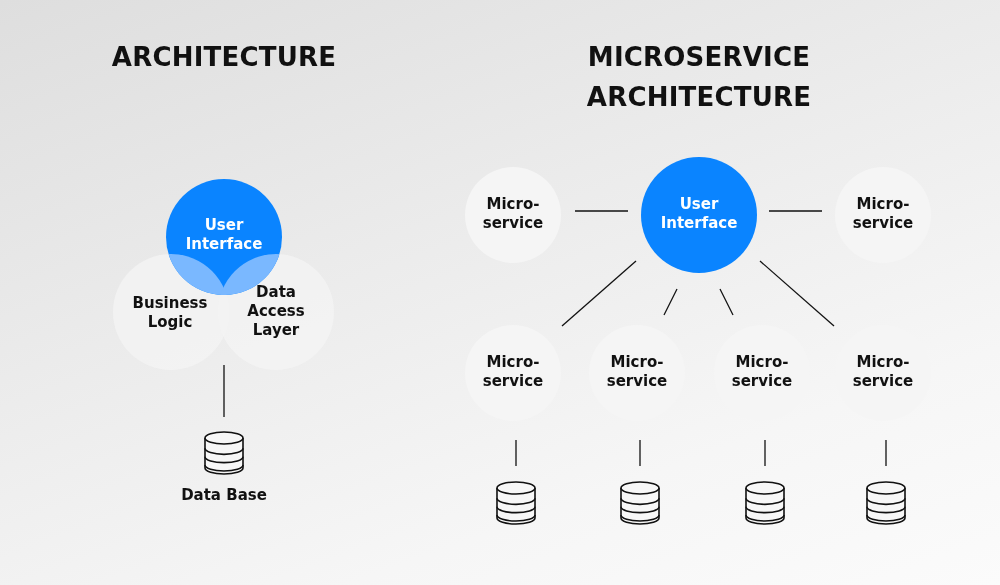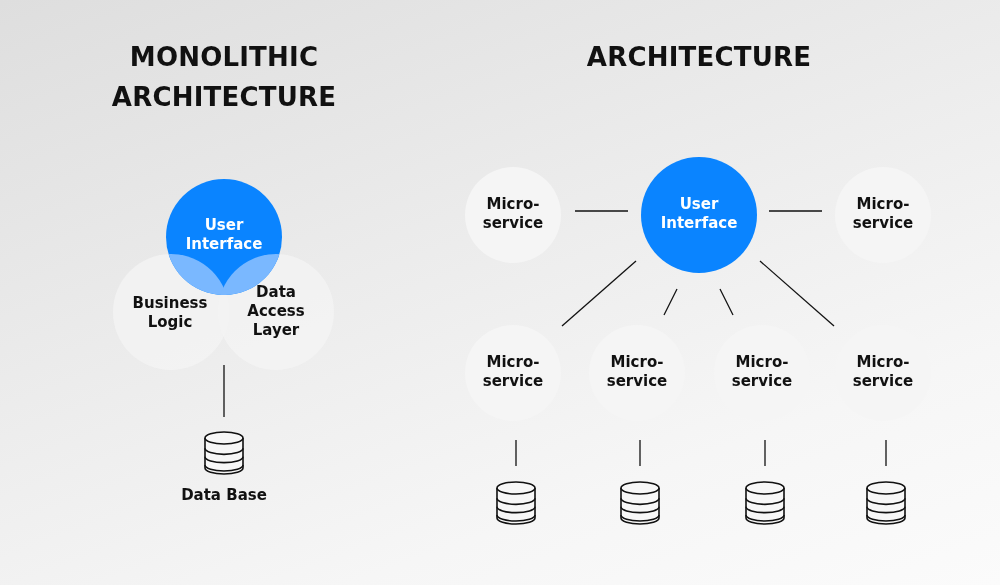--- a/index.html
+++ b/index.html
@@ -16,24 +16,24 @@
   #title-left { left: 74px; width: 300px; top: 37px; }
   #title-right { left: 549px; width: 300px; top: 37px; }
   svg#diagram { position: absolute; left: 0; top: 0; }
   .lbl { font-family: "DejaVu Sans", sans-serif; font-weight: bold; font-size: 15px; fill: #111; }
   .lbl-white { fill: #ffffff; }
 </style>
 </head>
 <body>
 
 <div class="title" id="title-left">
-  <div>MONOLITHIC</div>
   <div>ARCHITECTURE</div>
 </div>
 <div class="title" id="title-right">
+  <div>MICROSERVICE</div>
   <div>ARCHITECTURE</div>
 </div>
 
 <svg id="diagram" width="1000" height="585" viewBox="0 0 1000 585">
   <g id="mono-group">
       <circle cx="171" cy="312" r="58" fill="#f3f3f3" fill-opacity="0.85"></circle>
       <circle cx="276" cy="312" r="58" fill="#f3f3f3" fill-opacity="0.85"></circle>
       <circle cx="224" cy="237" r="58" fill="#0a84ff"></circle>
       <defs>
         <clipPath id="uiclip">

